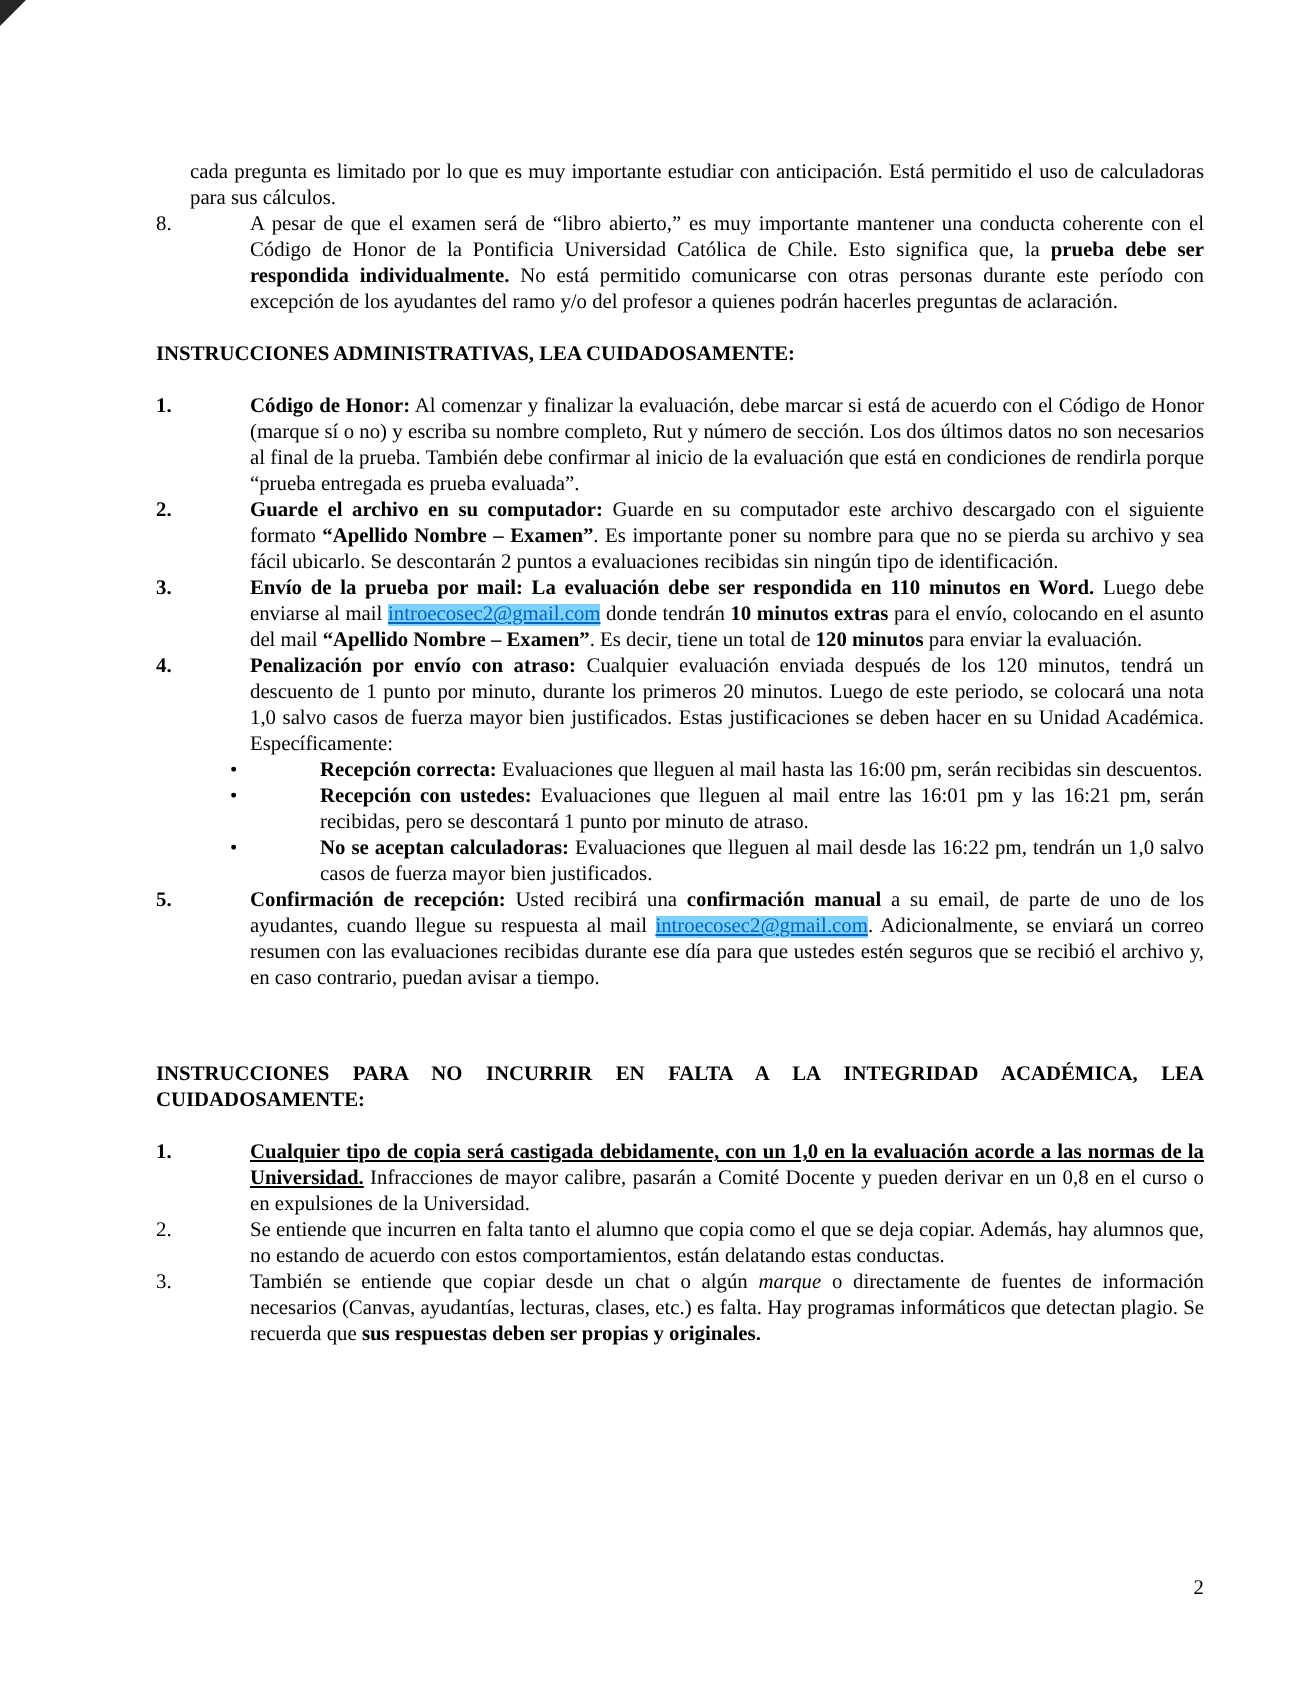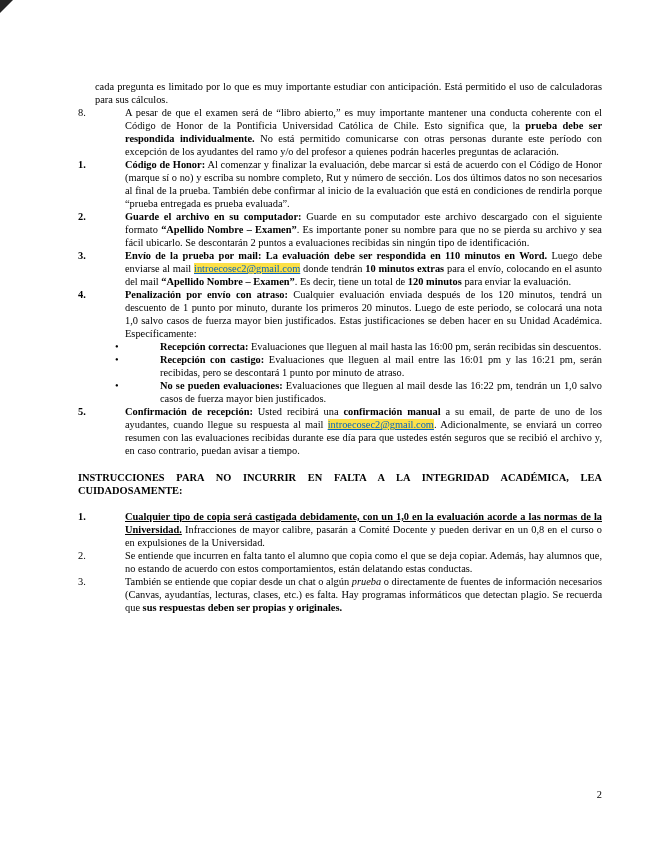--- a/index.html
+++ b/index.html
@@ -15,46 +15,47 @@
     position: absolute; top: 0; left: 0; width: 0; height: 0;
     border-top: 13px solid #262626; border-right: 13px solid transparent;
   }
   .content {
     position: absolute; left: 78px; top: 80px; width: 524px;
     font-size: 10.4px; line-height: 13px;
   }
   .para { text-align: justify; }
   .hang { margin-left: 17px; }
   .heading { font-weight: bold; text-align: justify; margin: 13px 0; }
-  .heading.large { margin-top: 14px; }
+  .heading.large { margin-top: 35px; }
   .li { display: flex; }
   .marker { flex: 0 0 17px; }
   .libody { flex: 1 1 auto; text-align: justify; margin-left: 30px; }
   .li.sub { margin-left: 37px; }
   .li.sub .marker { flex: 0 0 15px; }
   .b { font-weight: bold; }
   .u { text-decoration: underline; }
   .i { font-style: italic; }
-  .hl { background: #fde047; }
+  .hl { background: #7dd3fc; }
   a.link { color: #0563c1; text-decoration: underline; cursor: pointer; }
   .page-number { position: absolute; right: 53px; top: 789px; font-size: 10.4px; }
 </style>
 </head>
 <body>
 
 <div class="page">
   <div class="corner"></div>
   <div class="content">
       <div class="para hang"><span>cada pregunta es limitado por lo que es muy importante estudiar con anticipación. Está permitido el uso de calculadoras para sus cálculos.</span></div>
       <div class="list">
         <div class="li">
           <span class="marker">8.</span>
           <span class="libody"><span>A pesar de que el examen será de “libro abierto,” es muy importante mantener una conducta coherente con el Código de Honor de la Pontificia Universidad Católica de Chile. Esto significa que, la </span><span class="b">prueba debe ser respondida individualmente.</span><span> No está permitido comunicarse con otras personas durante este período con excepción de los ayudantes del ramo y/o del profesor a quienes podrán hacerles preguntas de aclaración.</span></span>
         </div>
       </div>
+      <div class="heading">INSTRUCCIONES ADMINISTRATIVAS, LEA CUIDADOSAMENTE:</div>
       <div class="list">
         <div class="li">
           <span class="marker b">1.</span>
           <span class="libody"><span class="b">Código de Honor:</span><span> Al comenzar y finalizar la evaluación, debe marcar si está de acuerdo con el Código de Honor (marque sí o no) y escriba su nombre completo, Rut y número de sección. Los dos últimos datos no son necesarios al final de la prueba. También debe confirmar al inicio de la evaluación que está en condiciones de rendirla porque “prueba entregada es prueba evaluada”.</span></span>
         </div>
         <div class="li">
           <span class="marker b">2.</span>
           <span class="libody"><span class="b">Guarde el archivo en su computador:</span><span> Guarde en su computador este archivo descargado con el siguiente formato </span><span class="b">“Apellido Nombre – Examen”</span><span>. Es importante poner su nombre para que no se pierda su archivo y sea fácil ubicarlo. Se descontarán 2 puntos a evaluaciones recibidas sin ningún tipo de identificación.</span></span>
         </div>
         <div class="li">
@@ -64,41 +65,41 @@
         <div class="li">
           <span class="marker b">4.</span>
           <span class="libody"><span class="b">Penalización por envío con atraso:</span><span> Cualquier evaluación enviada después de los 120 minutos, tendrá un descuento de 1 punto por minuto, durante los primeros 20 minutos. Luego de este periodo, se colocará una nota 1,0 salvo casos de fuerza mayor bien justificados. Estas justificaciones se deben hacer en su Unidad Académica. Específicamente:</span></span>
         </div>
         <div class="li sub">
           <span class="marker">•</span>
           <span class="libody"><span class="b">Recepción correcta:</span><span> Evaluaciones que lleguen al mail hasta las 16:00 pm, serán recibidas sin descuentos.</span></span>
         </div>
         <div class="li sub">
           <span class="marker">•</span>
-          <span class="libody"><span class="b">Recepción con castigo:</span><span> Evaluaciones que lleguen al mail entre las 16:01 pm y las 16:21 pm, serán recibidas, pero se descontará 1 punto por minuto de atraso.</span></span>
+          <span class="libody"><span class="b">Recepción con ustedes:</span><span> Evaluaciones que lleguen al mail entre las 16:01 pm y las 16:21 pm, serán recibidas, pero se descontará 1 punto por minuto de atraso.</span></span>
         </div>
         <div class="li sub">
           <span class="marker">•</span>
-          <span class="libody"><span class="b">No se pueden evaluaciones:</span><span> Evaluaciones que lleguen al mail desde las 16:22 pm, tendrán un 1,0 salvo casos de fuerza mayor bien justificados.</span></span>
+          <span class="libody"><span class="b">No se aceptan calculadoras:</span><span> Evaluaciones que lleguen al mail desde las 16:22 pm, tendrán un 1,0 salvo casos de fuerza mayor bien justificados.</span></span>
         </div>
         <div class="li">
           <span class="marker b">5.</span>
           <span class="libody"><span class="b">Confirmación de recepción:</span><span> Usted recibirá una </span><span class="b">confirmación manual</span><span> a su email, de parte de uno de los ayudantes, cuando llegue su respuesta al mail </span><a class="link hl" href="#">introecosec2@gmail.com</a><span>. Adicionalmente, se enviará un correo resumen con las evaluaciones recibidas durante ese día para que ustedes estén seguros que se recibió el archivo y, en caso contrario, puedan avisar a tiempo.</span></span>
         </div>
       </div>
       <div class="heading large">INSTRUCCIONES PARA NO INCURRIR EN FALTA A LA INTEGRIDAD ACADÉMICA, LEA CUIDADOSAMENTE:</div>
       <div class="list">
         <div class="li">
           <span class="marker b">1.</span>
           <span class="libody"><span class="b u">Cualquier tipo de copia será castigada debidamente, con un 1,0 en la evaluación acorde a las normas de la Universidad.</span><span> Infracciones de mayor calibre, pasarán a Comité Docente y pueden derivar en un 0,8 en el curso o en expulsiones de la Universidad.</span></span>
         </div>
         <div class="li">
           <span class="marker">2.</span>
           <span class="libody"><span>Se entiende que incurren en falta tanto el alumno que copia como el que se deja copiar. Además, hay alumnos que, no estando de acuerdo con estos comportamientos, están delatando estas conductas.</span></span>
         </div>
         <div class="li">
           <span class="marker">3.</span>
-          <span class="libody"><span>También se entiende que copiar desde un chat o algún </span><span class="i">prueba</span><span> o directamente de fuentes de información necesarios (Canvas, ayudantías, lecturas, clases, etc.) es falta. Hay programas informáticos que detectan plagio. Se recuerda que </span><span class="b">sus respuestas deben ser propias y originales.</span></span>
+          <span class="libody"><span>También se entiende que copiar desde un chat o algún </span><span class="i">marque</span><span> o directamente de fuentes de información necesarios (Canvas, ayudantías, lecturas, clases, etc.) es falta. Hay programas informáticos que detectan plagio. Se recuerda que </span><span class="b">sus respuestas deben ser propias y originales.</span></span>
         </div>
       </div>
     </div>
   <div class="page-number">2</div>
 </div>
 
 </body></html>

